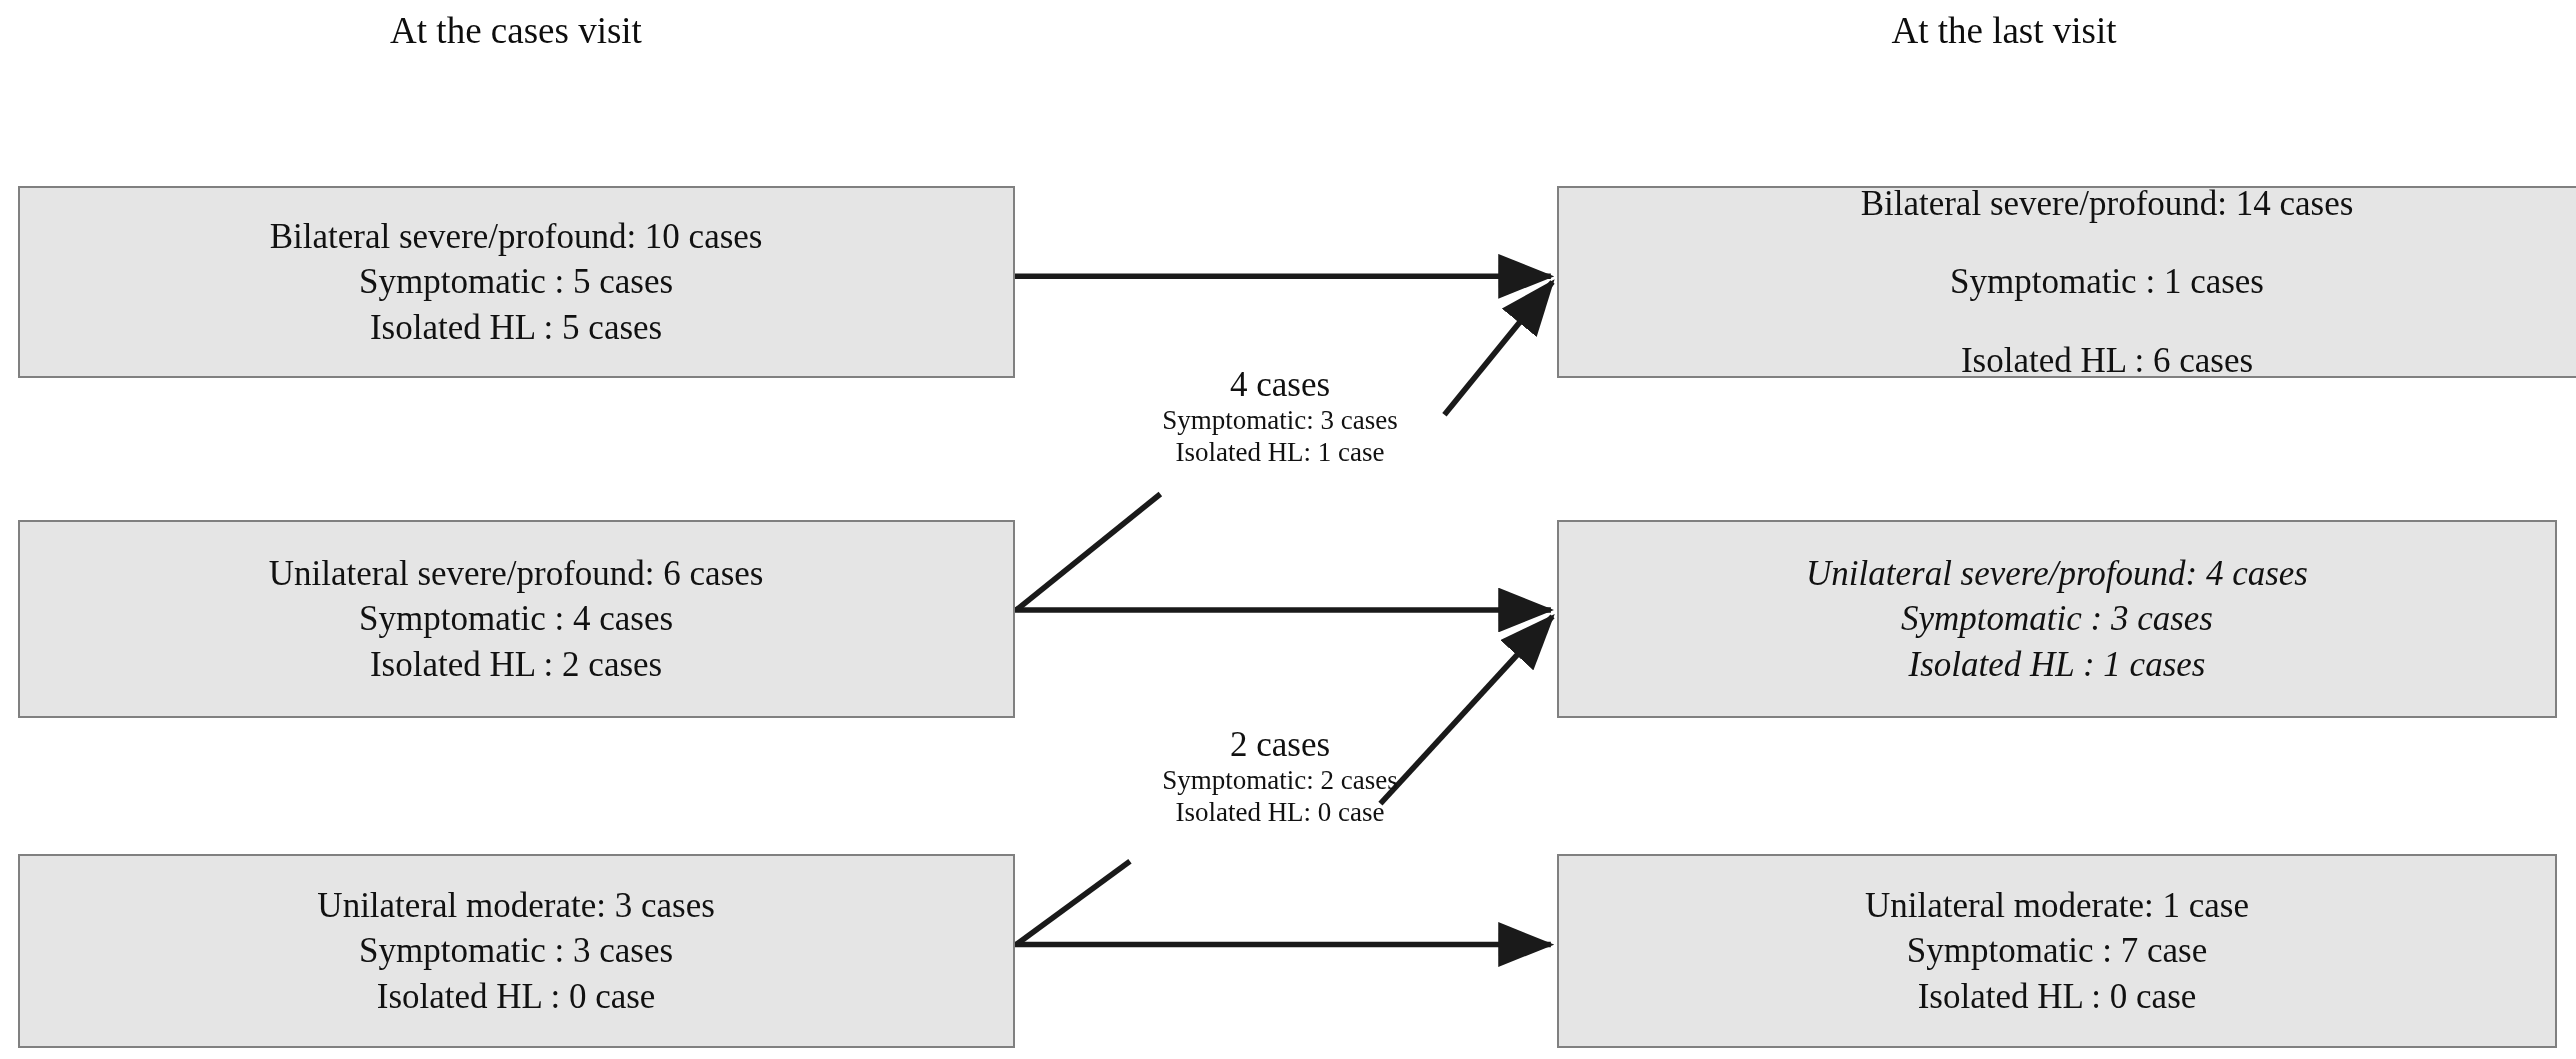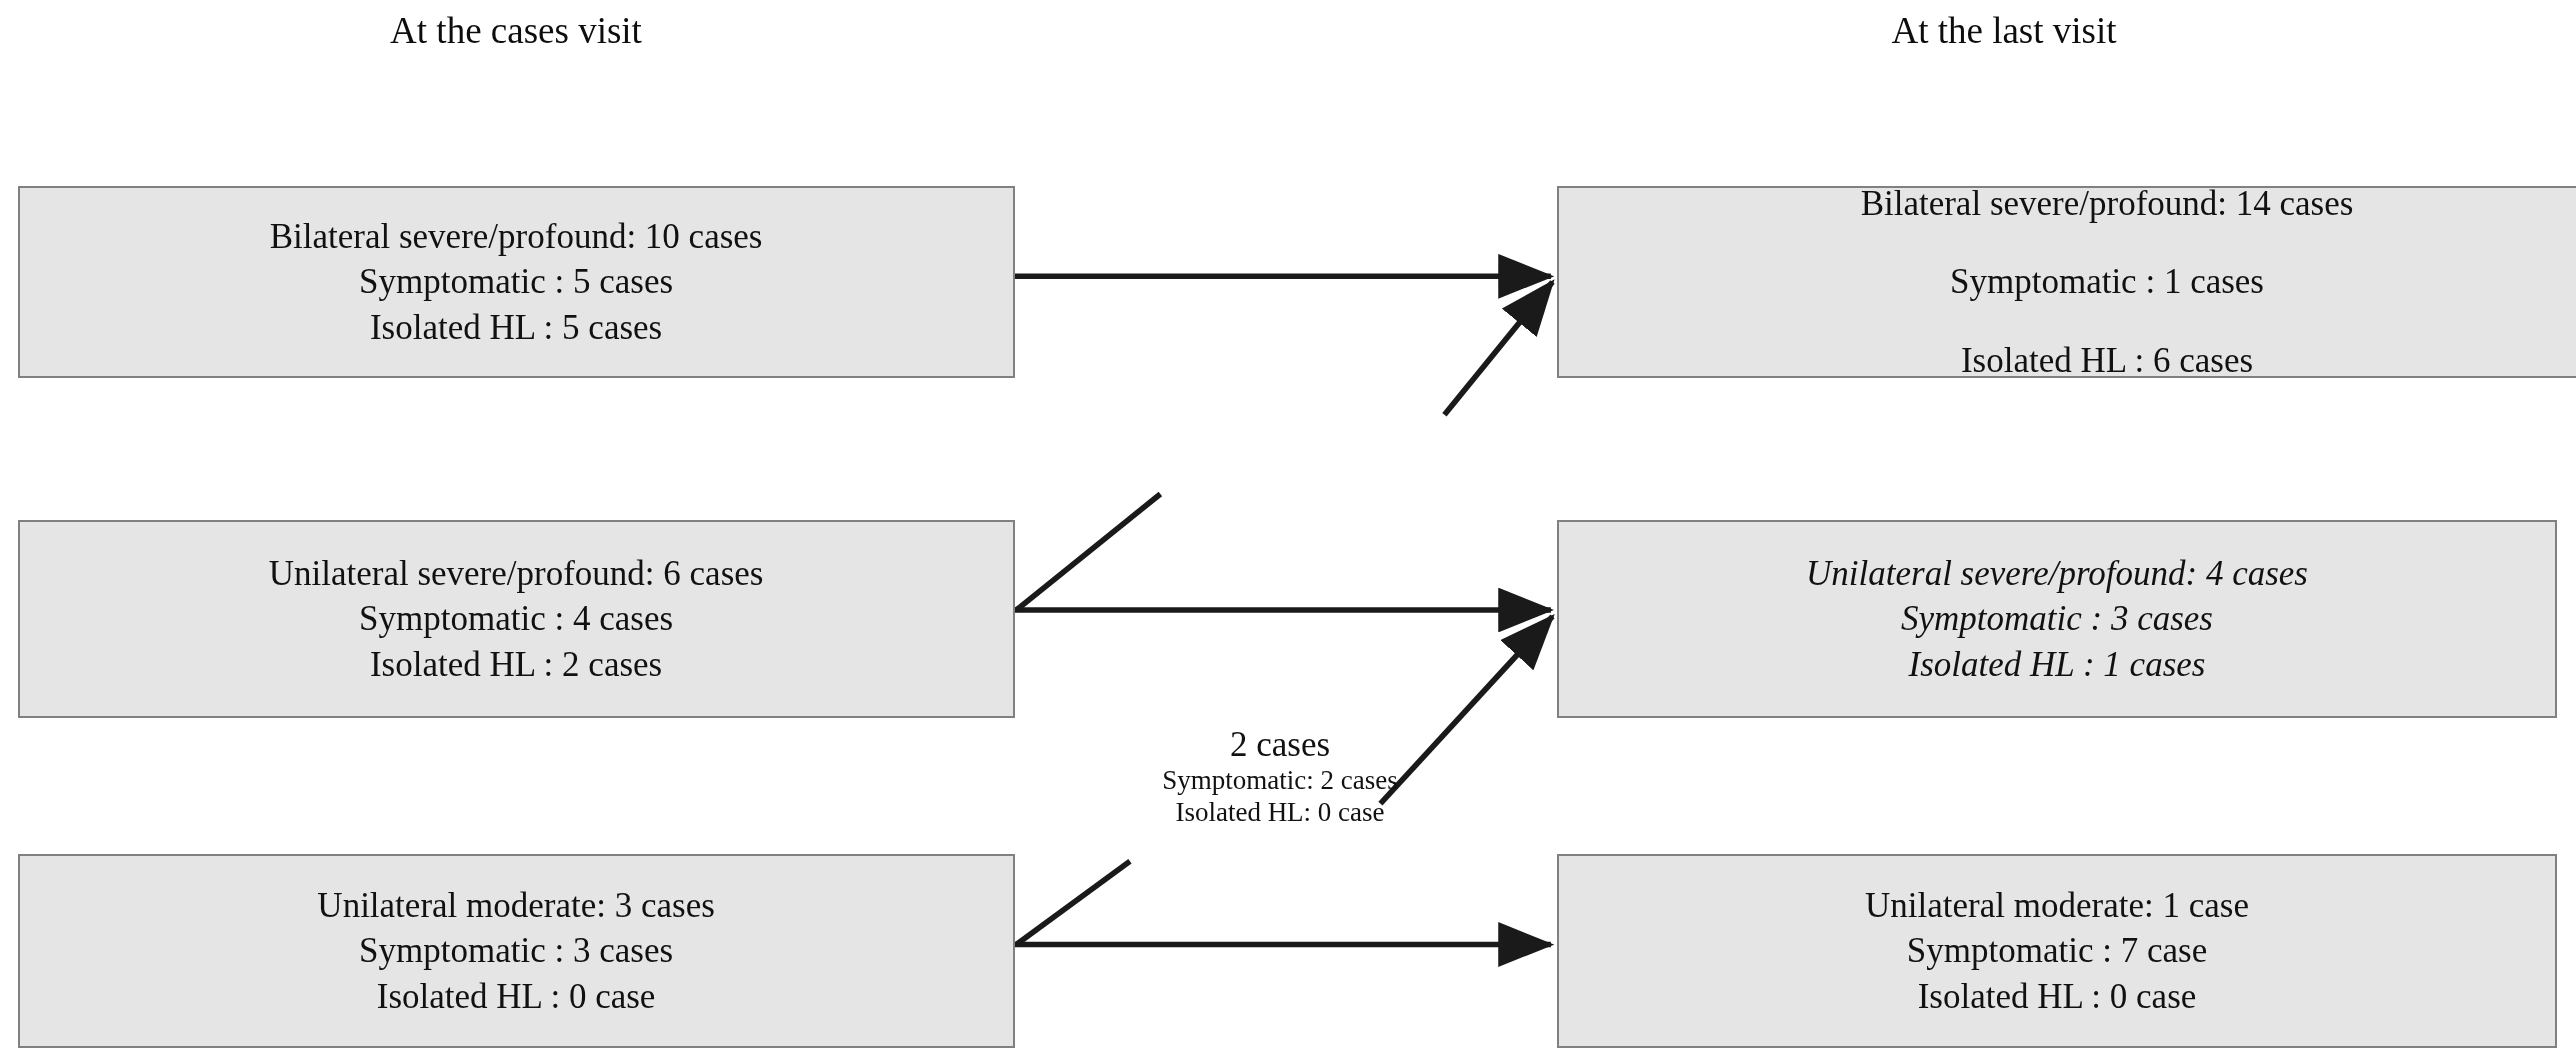--- a/index.html
+++ b/index.html
@@ -143,20 +143,25 @@
     <div class="node-line">Symptomatic : 3 cases</div>
     <div class="node-line">Isolated HL : 1 cases</div>
   </div>
 
   <div class="node-box" id="box-last-unilateral-mod">
     <div class="node-line">Unilateral moderate: 1 case</div>
     <div class="node-line">Symptomatic : 7 case</div>
     <div class="node-line">Isolated HL : 0 case</div>
   </div>
 
+  <div class="edge-label" id="label-transition-1">
+    <div class="edge-total">4 cases</div>
+    <div class="edge-sub">Symptomatic: 3 cases</div>
+    <div class="edge-sub">Isolated HL: 1 case</div>
+  </div>
 
   <div class="edge-label" id="label-transition-2">
     <div class="edge-total">2 cases</div>
     <div class="edge-sub">Symptomatic: 2 cases</div>
     <div class="edge-sub">Isolated HL: 0 case</div>
   </div>
 
 </div>
 
 

